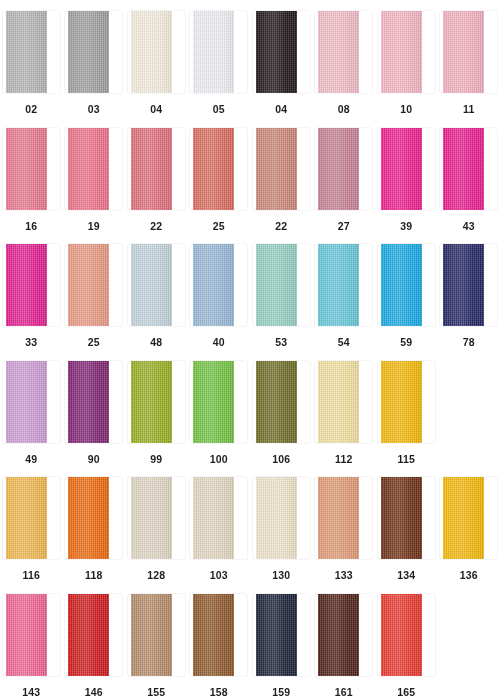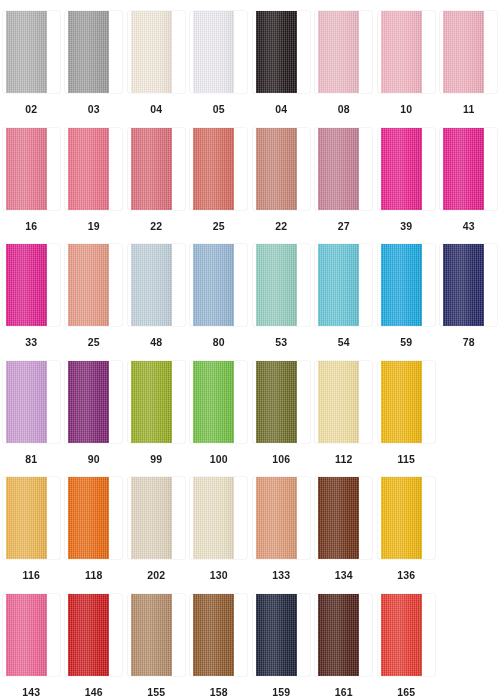--- a/index.html
+++ b/index.html
@@ -288,21 +288,21 @@
         </div>
         <div class="swatch-label">48</div>
       </div>
       <div class="swatch-cell">
         <div class="swatch-card">
           <div class="ribbon" style="background: rgb(150, 183, 214);">
             <div class="ribbon-sheen"></div>
             <div class="ribbon-texture"></div>
           </div>
         </div>
-        <div class="swatch-label">80</div>
+        <div class="swatch-label">40</div>
       </div>
       <div class="swatch-cell">
         <div class="swatch-card">
           <div class="ribbon" style="background: rgb(146, 206, 192);">
             <div class="ribbon-sheen"></div>
             <div class="ribbon-texture"></div>
           </div>
         </div>
         <div class="swatch-label">53</div>
       </div>
@@ -335,21 +335,21 @@
       </div>
     </div>
     <div class="swatch-row">
       <div class="swatch-cell">
         <div class="swatch-card">
           <div class="ribbon" style="background: rgb(203, 155, 212);">
             <div class="ribbon-sheen"></div>
             <div class="ribbon-texture"></div>
           </div>
         </div>
-        <div class="swatch-label">81</div>
+        <div class="swatch-label">49</div>
       </div>
       <div class="swatch-cell">
         <div class="swatch-card">
           <div class="ribbon" style="background: rgb(125, 32, 112);">
             <div class="ribbon-sheen"></div>
             <div class="ribbon-texture"></div>
           </div>
         </div>
         <div class="swatch-label">90</div>
       </div>
@@ -413,26 +413,35 @@
         <div class="swatch-card">
           <div class="ribbon" style="background: rgb(236, 102, 8);">
             <div class="ribbon-sheen"></div>
             <div class="ribbon-texture"></div>
           </div>
         </div>
         <div class="swatch-label">118</div>
       </div>
       <div class="swatch-cell">
         <div class="swatch-card">
+          <div class="ribbon" style="background: rgb(223, 213, 195);">
+            <div class="ribbon-sheen"></div>
+            <div class="ribbon-texture"></div>
+          </div>
+        </div>
+        <div class="swatch-label">128</div>
+      </div>
+      <div class="swatch-cell">
+        <div class="swatch-card">
           <div class="ribbon" style="background: rgb(226, 214, 192);">
             <div class="ribbon-sheen"></div>
             <div class="ribbon-texture"></div>
           </div>
         </div>
-        <div class="swatch-label">202</div>
+        <div class="swatch-label">103</div>
       </div>
       <div class="swatch-cell">
         <div class="swatch-card">
           <div class="ribbon" style="background: rgb(237, 227, 200);">
             <div class="ribbon-sheen"></div>
             <div class="ribbon-texture"></div>
           </div>
         </div>
         <div class="swatch-label">130</div>
       </div>

